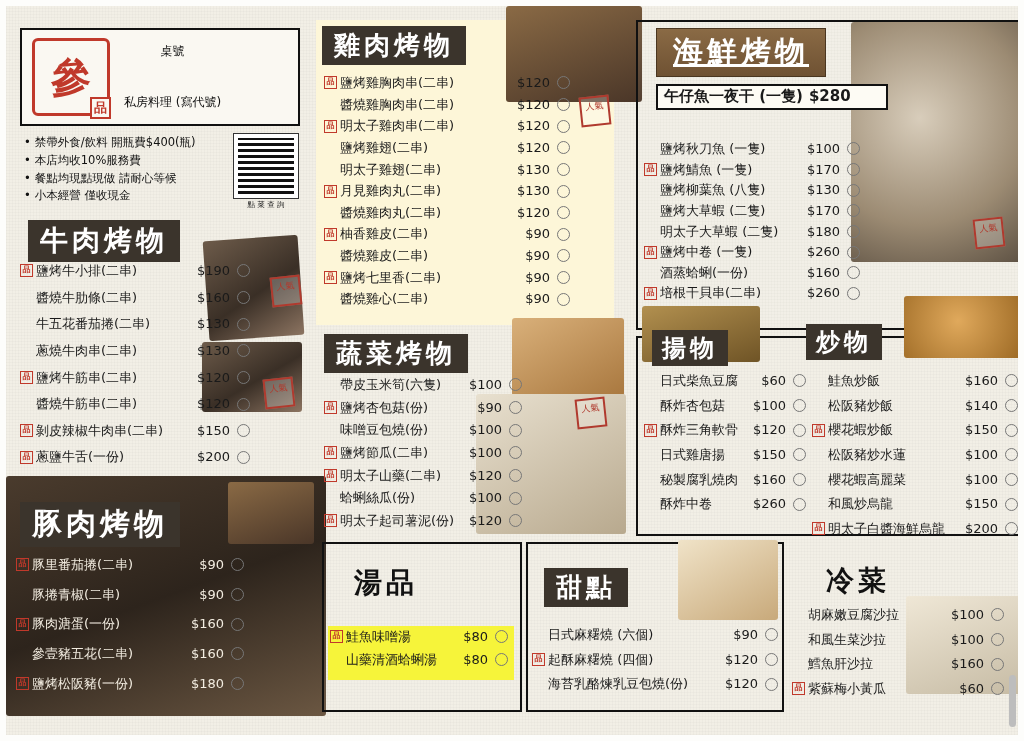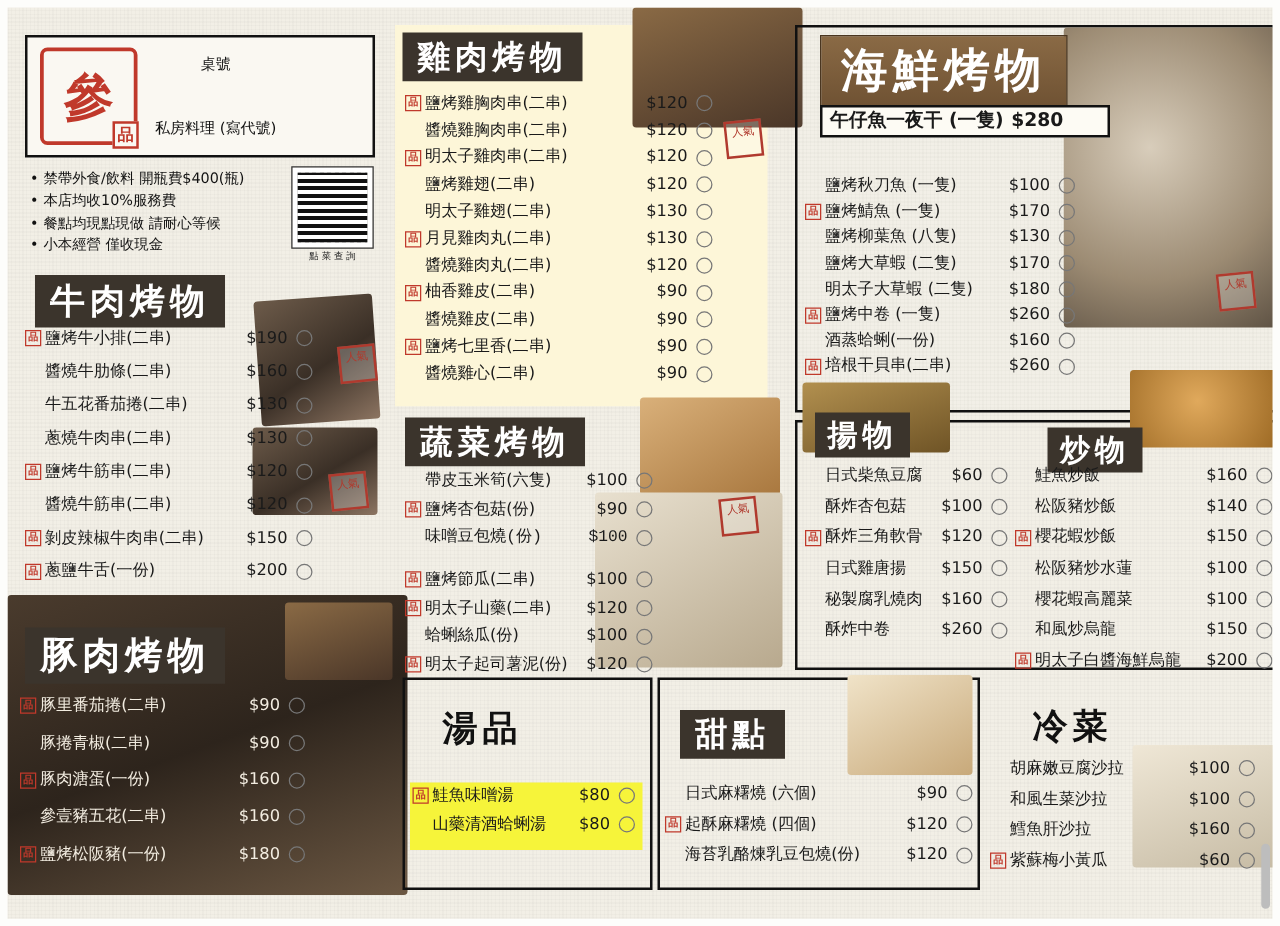--- a/index.html
+++ b/index.html
@@ -355,21 +355,21 @@
         <span class="pr">$100</span>
         <span class="circ"></span>
       </li>
       <li class="row" style="margin-bottom: 9px;">
         <span class="badge">品</span>
         <span class="nm">鹽烤杏包菇(份)</span>
         <span class="dots"></span>
         <span class="pr">$90</span>
         <span class="circ"></span>
       </li>
-      <li class="row" style="margin-bottom: 20px; font-family: Liberation Mono, monospace;">
+      <li class="row" style="margin-bottom: 9px;">
         <span class="badge empty">品</span>
         <span class="nm">味噌豆包燒(份)</span>
         <span class="dots"></span>
         <span class="pr">$100</span>
         <span class="circ"></span>
       </li>
       <li class="row" style="margin-bottom: 9px;">
         <span class="badge">品</span>
         <span class="nm">鹽烤節瓜(二串)</span>
         <span class="dots"></span>
@@ -395,21 +395,21 @@
         <span class="nm">明太子起司薯泥(份)</span>
         <span class="dots"></span>
         <span class="pr">$120</span>
         <span class="circ"></span>
       </li>
     </ul>
 
   <div class="panel bordered" style="left:630px;top:14px;width:388px;height:310px;background:rgba(255,255,255,0.05);"></div>
   <div class="photo ph-fish" style="left:845px;top:16px;width:172px;height:240px;"></div>
   <div class="panel" style="left:650px;top:22px;width:230px;">
-    <div class="banner brown" style="font-size:37px;padding:3px 16px;">海鮮烤物</div>
+    <div class="banner brown" style="font-size:30px;padding:3px 16px;text-decoration:underline;">海鮮烤物</div>
   </div>
   <div class="panel" style="left:650px;top:78px;width:232px;border:2px solid #111;background:#fdfbf4;padding:3px 6px;">
     <div class="row" style="font-size:15px;font-weight:bold;">
       <span class="nm">午仔魚一夜干 (一隻)</span>
       <span class="pr">$280</span>
     </div>
   </div>
   <div class="seal" style="left:968px;top:212px;">人氣</div>
   <ul class="items" id="list-seafood" style="position:absolute;left:638px;top:136px;width:216px;">
       <li class="row" style="margin-bottom: 7px;">
@@ -469,21 +469,21 @@
         <span class="circ"></span>
       </li>
     </ul>
 
   <div class="panel bordered" style="left:630px;top:330px;width:388px;height:200px;"></div>
   <div class="photo ph-age" style="left:636px;top:300px;width:118px;height:56px;"></div>
   <div class="photo ph-croq" style="left:898px;top:290px;width:120px;height:62px;"></div>
   <div class="panel" style="left:646px;top:324px;width:130px;">
     <div class="banner dark" style="font-size:24px;padding:2px 10px;">揚物</div>
   </div>
-  <div class="panel" style="left:800px;top:336px;width:140px;text-align:center;">
+  <div class="panel" style="left:800px;top:318px;width:140px;">
     <div class="banner dark" style="font-size:24px;padding:2px 10px;">炒物</div>
   </div>
   <ul class="items" id="list-age" style="position:absolute;left:638px;top:368px;width:162px;">
       <li class="row" style="margin-bottom: 11px;">
         <span class="badge empty">品</span>
         <span class="nm">日式柴魚豆腐</span>
         <span class="dots"></span>
         <span class="pr">$60</span>
         <span class="circ"></span>
       </li>

